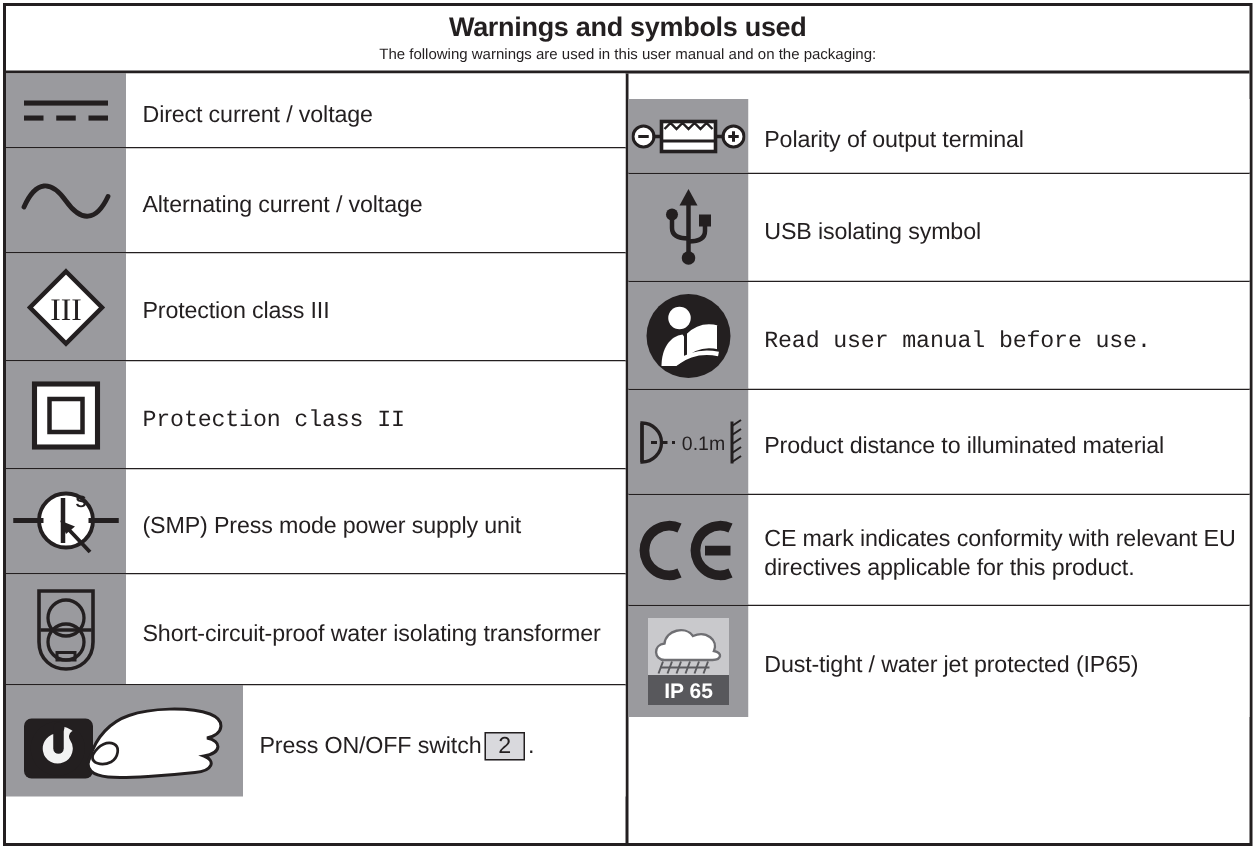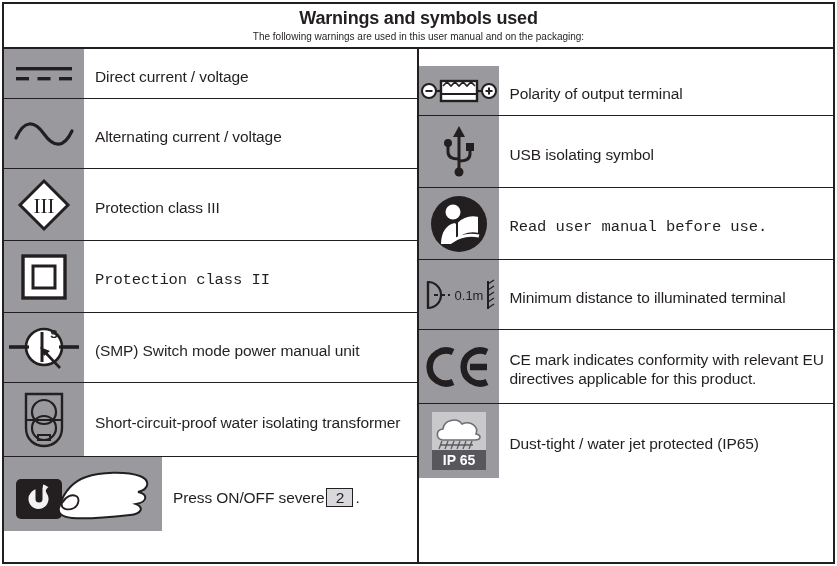--- a/index.html
+++ b/index.html
@@ -107,21 +107,21 @@
            <circle cx="37" cy="25" r="18" fill="#ffffff" stroke="#231f20" stroke-width="2.6"></circle>
            <line x1="2" y1="25" x2="22" y2="25" stroke="#231f20" stroke-width="3.2"></line>
            <line x1="52" y1="25" x2="72" y2="25" stroke="#231f20" stroke-width="3.2"></line>
            <line x1="35" y1="10" x2="35" y2="40" stroke="#231f20" stroke-width="3"></line>
            <text x="47" y="16" font-family="Liberation Sans, sans-serif" font-size="11" font-weight="bold" text-anchor="middle" fill="#231f20">S</text>
            <line x1="36" y1="28" x2="53" y2="46" stroke="#231f20" stroke-width="2.6"></line>
            <polygon points="33,25 43,29 37,34" fill="#231f20"></polygon>
          </svg>
        </div>
        <div class="lcell">
-         <span class="ltxt">(SMP) Switch mode power manual unit</span>
+         <span class="ltxt">(SMP) Press mode power supply unit</span>
        </div>
      </div>
 
      <div class="row r6">
        <div class="icell">
          <svg width="46" height="60" viewBox="0 0 46 60">
            <path d="M5 4 H41 V38 C41 50, 32 56, 23 56 C14 56, 5 50, 5 38 Z" fill="none" stroke="#231f20" stroke-width="2.4"></path>
            <circle cx="23" cy="22" r="12" fill="none" stroke="#231f20" stroke-width="2.2"></circle>
            <circle cx="23" cy="38" r="12" fill="none" stroke="#231f20" stroke-width="2.2"></circle>
            <line x1="6" y1="30" x2="40" y2="30" stroke="#231f20" stroke-width="2.2"></line>
@@ -141,21 +141,21 @@
            <path d="M31 22 A14 14 0 1 0 42 28" fill="none" stroke="#231f20" stroke-width="8" stroke-linecap="round"></path>
            <line x1="31" y1="22" x2="31" y2="36" stroke="#231f20" stroke-width="7" stroke-linecap="round"></line>
            <path d="M52 42 C56 28, 66 18, 78 14 C92 9, 118 8, 132 13 C142 17, 142 26, 130 29
                     C140 31, 140 39, 128 41 C136 44, 134 51, 122 52
                     C104 54, 76 56, 64 55 C54 54, 48 50, 52 42 Z" fill="#ffffff" stroke="#231f20" stroke-width="2"></path>
            <path d="M54 40 C58 33, 64 31, 68 33 C72 35, 71 42, 66 45 C60 48, 52 46, 54 40 Z" fill="#ffffff" stroke="#231f20" stroke-width="1.8"></path>
          </svg>
        </div>
        <div class="lcell">
          <span class="ltxt">
-           <span>Press ON/OFF severe</span><span class="badge">2</span><span>.</span>
+           <span>Press ON/OFF switch</span><span class="badge">2</span><span>.</span>
          </span>
        </div>
      </div>
 
    </div>
 
    <div class="col right">
 
      <div class="row r1">
        <div class="icell rt">
@@ -216,21 +216,21 @@
          <svg width="78" height="34" viewBox="0 0 78 34">
            <path d="M8 4 A13 13 0 0 1 8 30 Z" fill="none" stroke="#231f20" stroke-width="2.2"></path>
            <line x1="8" y1="4" x2="8" y2="30" stroke="#231f20" stroke-width="2.2"></line>
            <line x1="14" y1="17" x2="30" y2="17" stroke="#231f20" stroke-width="2" stroke-dasharray="4,3"></line>
            <text x="49" y="22" font-family="Liberation Sans, sans-serif" font-size="13" text-anchor="middle" fill="#231f20">0.1m</text>
            <line x1="68" y1="3" x2="68" y2="31" stroke="#231f20" stroke-width="2"></line>
            <path d="M68 6 L74 2 M68 12 L74 8 M68 18 L74 14 M68 24 L74 20 M68 30 L74 26" stroke="#231f20" stroke-width="1.4"></path>
          </svg>
        </div>
        <div class="lcell">
-         <span class="ltxt">Minimum distance to illuminated terminal</span>
+         <span class="ltxt">Product distance to illuminated material</span>
        </div>
      </div>
 
      <div class="row r6">
        <div class="icell rt">
          <svg width="68" height="44" viewBox="0 0 68 44">
            <path d="M28 7 A16.5 16.5 0 1 0 28 37" fill="none" stroke="#231f20" stroke-width="6.5"></path>
            <path d="M62 7 A16.5 16.5 0 1 0 62 37" fill="none" stroke="#231f20" stroke-width="6.5"></path>
            <line x1="45" y1="22" x2="62" y2="22" stroke="#231f20" stroke-width="6.5"></line>
          </svg>

